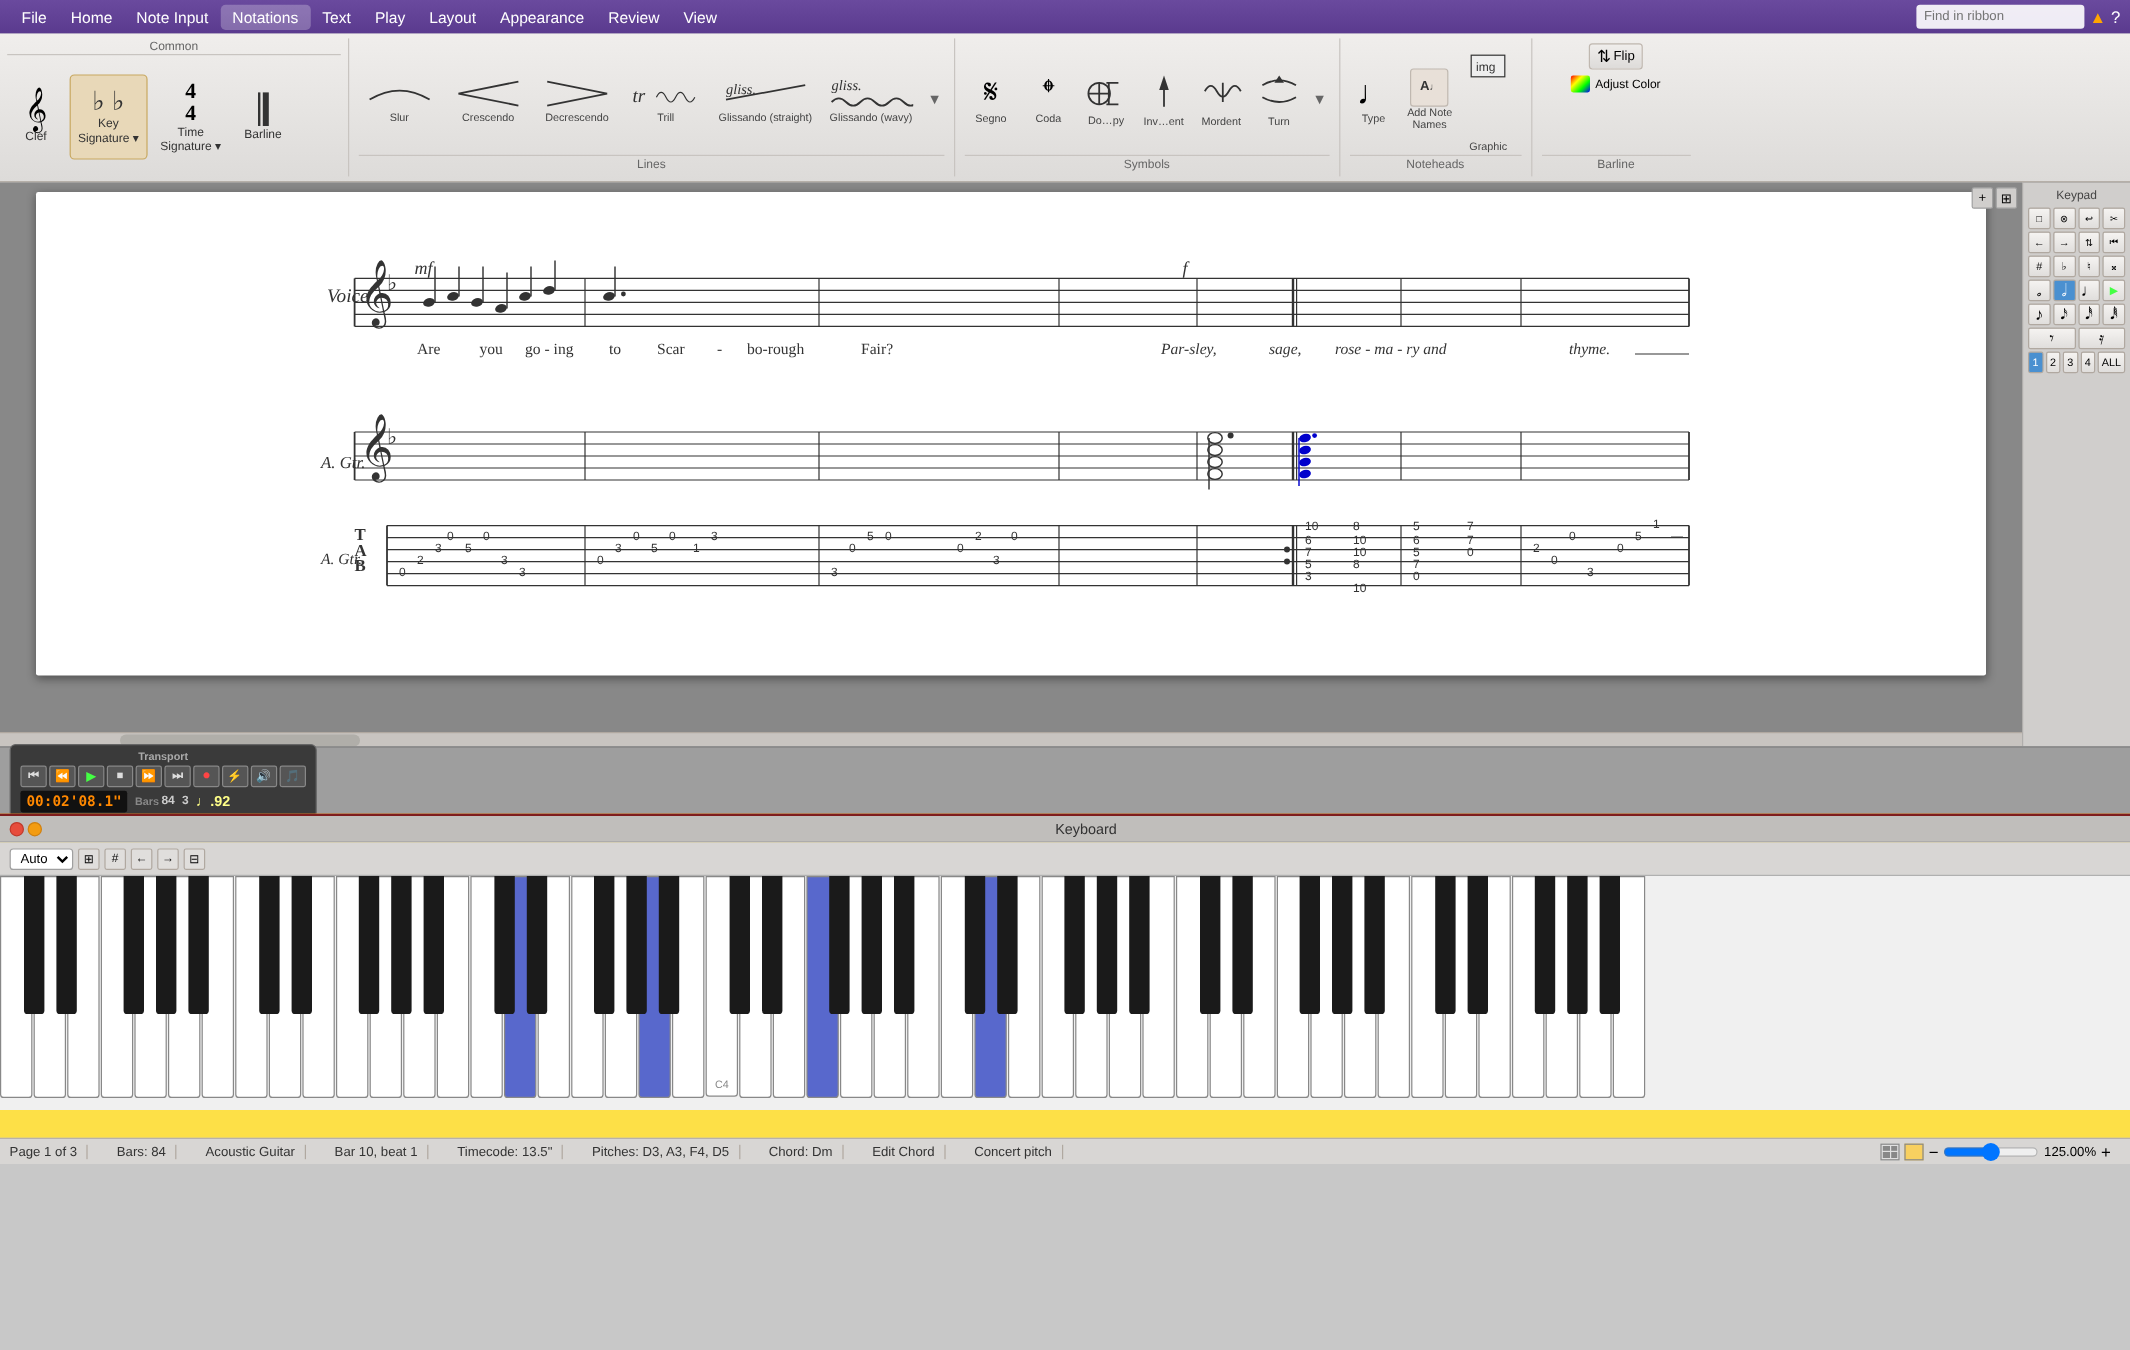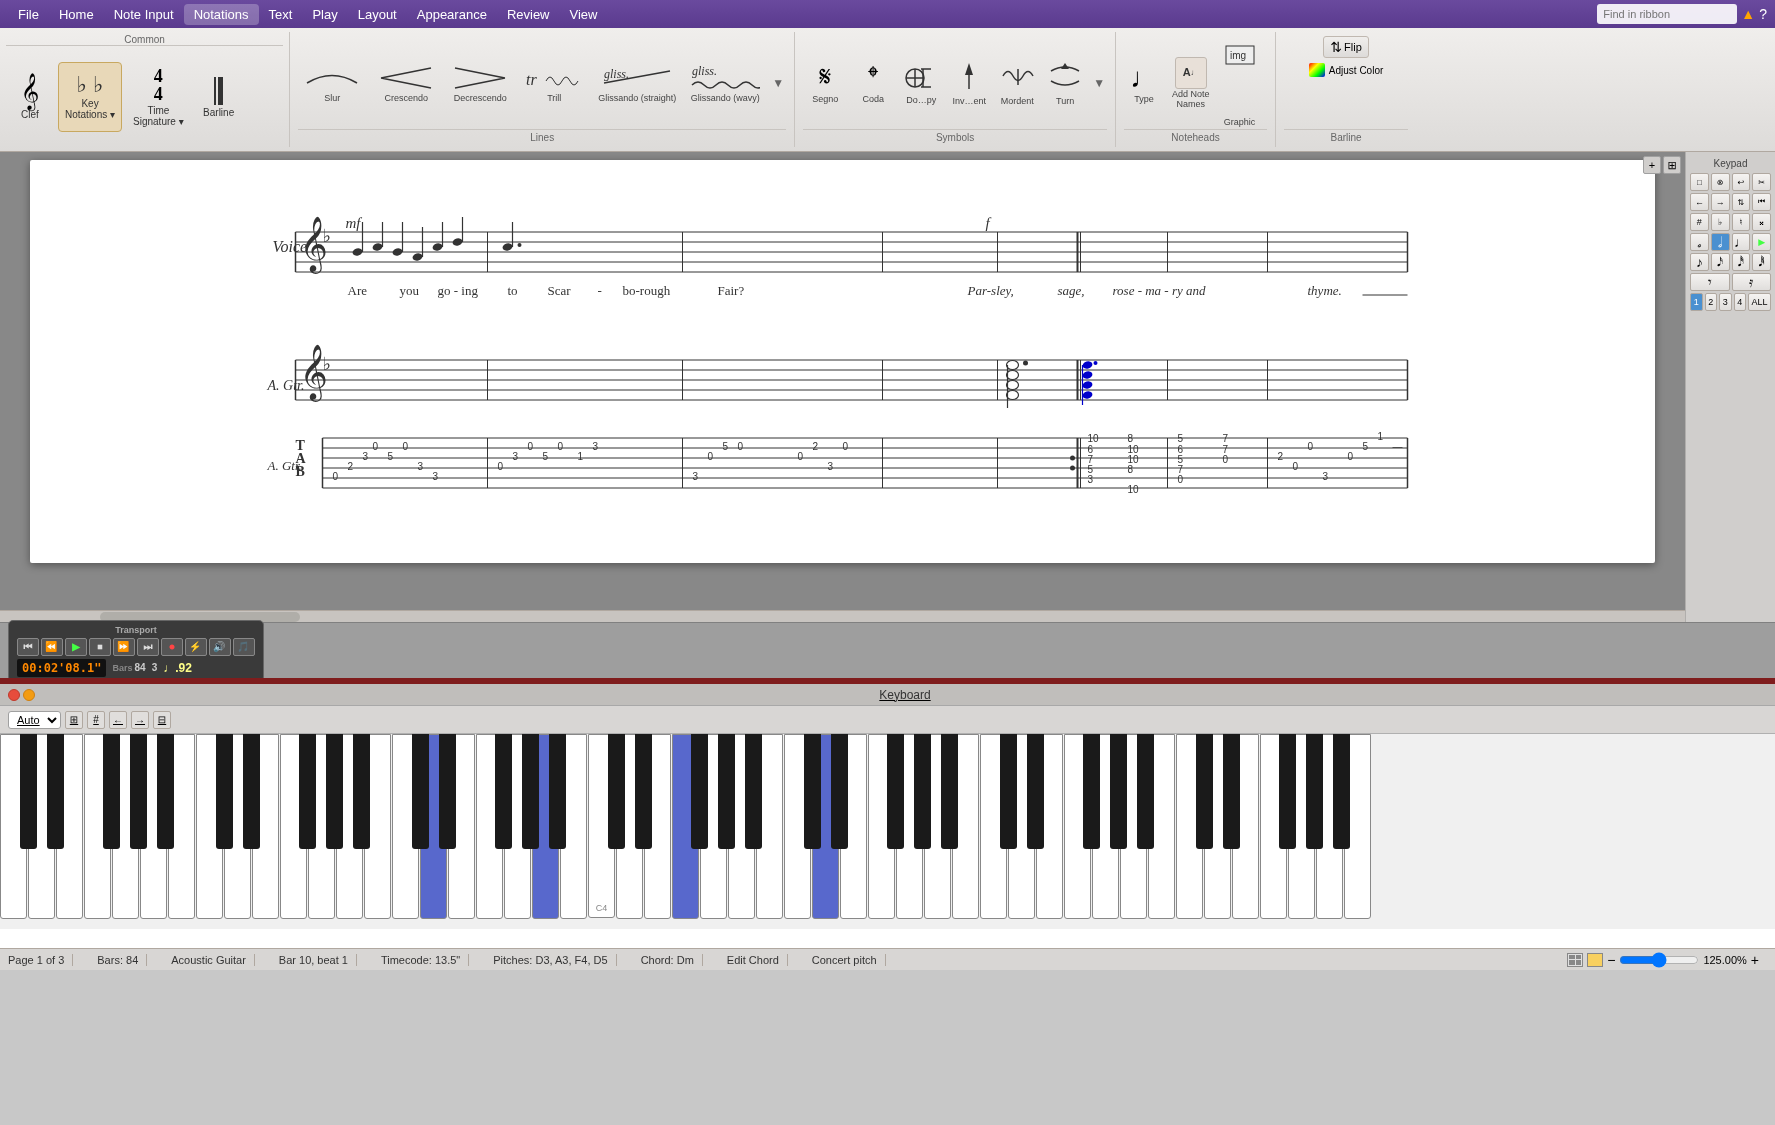--- a/index.html
+++ b/index.html
@@ -63,21 +63,21 @@
     .keypad-row { display: flex; gap: 2px; }
     .keypad-btn { flex: 1; height: 18px; background: linear-gradient(180deg, #f5f3f1 0%, #e0dedc 100%); border: 1px solid #b0a8a0; border-radius: 2px; font-size: 9px; cursor: pointer; display: flex; align-items: center; justify-content: center; }
     .keypad-btn.active { background: #4a90d0; color: white; }
     .keypad-btn.wide { flex: 2; }
     #transport-box { background: #3a3a3a; border: 1px solid #666; border-radius: 5px; padding: 4px; font-weight: bold; }
     .t-btn { width: 22px; height: 18px; background: #555; border: 1px solid #888; border-radius: 2px; cursor: pointer; display: flex; align-items: center; justify-content: center; color: #ddd; font-size: 10px; }
     .t-btn.play { color: #4f4; }
     .t-btn.record { color: #f44; }
 
     
-    #keyboard-panel { height: 270px; background: #ffffff; border-top: 6px solid #7f1d1d; position: relative; text-decoration: underline; }
+    #keyboard-panel { height: 270px; background: #fde047; border-top: 2px solid #7f1d1d; position: relative; }
     #keyboard-title-bar { display: flex; align-items: center; background: #c0bebb; height: 22px; padding: 0 8px; border-bottom: 1px solid #a8a8a8; gap: 8px; }
     #keyboard-title { font-size: 12px; color: #333; margin: 0 auto; }
     #keyboard-controls { display: flex; align-items: center; padding: 3px 8px; gap: 4px; height: 28px; background: #d8d6d4; border-bottom: 1px solid #b0b0b0; }
     .kc-select { height: 18px; font-size: 11px; border-radius: 3px; border: 1px solid #a0a0a0; background: white; padding: 0 4px; }
     .kc-btn { height: 18px; width: 18px; background: #e0dedc; border: 1px solid #b0a8a0; border-radius: 2px; cursor: pointer; display: flex; align-items: center; justify-content: center; font-size: 10px; }
 
     
     #piano-container { position: relative; overflow: hidden; background: #f0f0f0; height: 195px; display: flex; }
 
     
@@ -133,21 +133,21 @@
       <span>Common</span>
     </div>
     <div style="display:flex; gap:4px;">
       <div class="toolbar-btn">
         <div class="toolbar-btn-icon" style="font-size:32px;">𝄞</div>
         <div class="toolbar-btn-label">Clef</div>
       </div>
       <div class="toolbar-btn active" style="position:relative;">
         <div class="toolbar-btn-icon" style="font-size:22px; color:#333;">♭ ♭</div>
         <div class="toolbar-btn-label" style="white-space:pre-line; text-align:center;">Key
-Notations ▾</div>
+Signature ▾</div>
       </div>
       <div class="toolbar-btn">
         <div class="toolbar-btn-icon" style="font-size:24px; line-height:1.1; display:flex; flex-direction:column; align-items:center;">
           <span style="font-size:18px; line-height:1; font-family:serif; font-weight:bold;">4</span>
           <span style="font-size:18px; line-height:1; font-family:serif; font-weight:bold;">4</span>
         </div>
         <div class="toolbar-btn-label" style="white-space:pre-line; text-align:center;">Time
 Signature ▾</div>
       </div>
       <div class="toolbar-btn">

